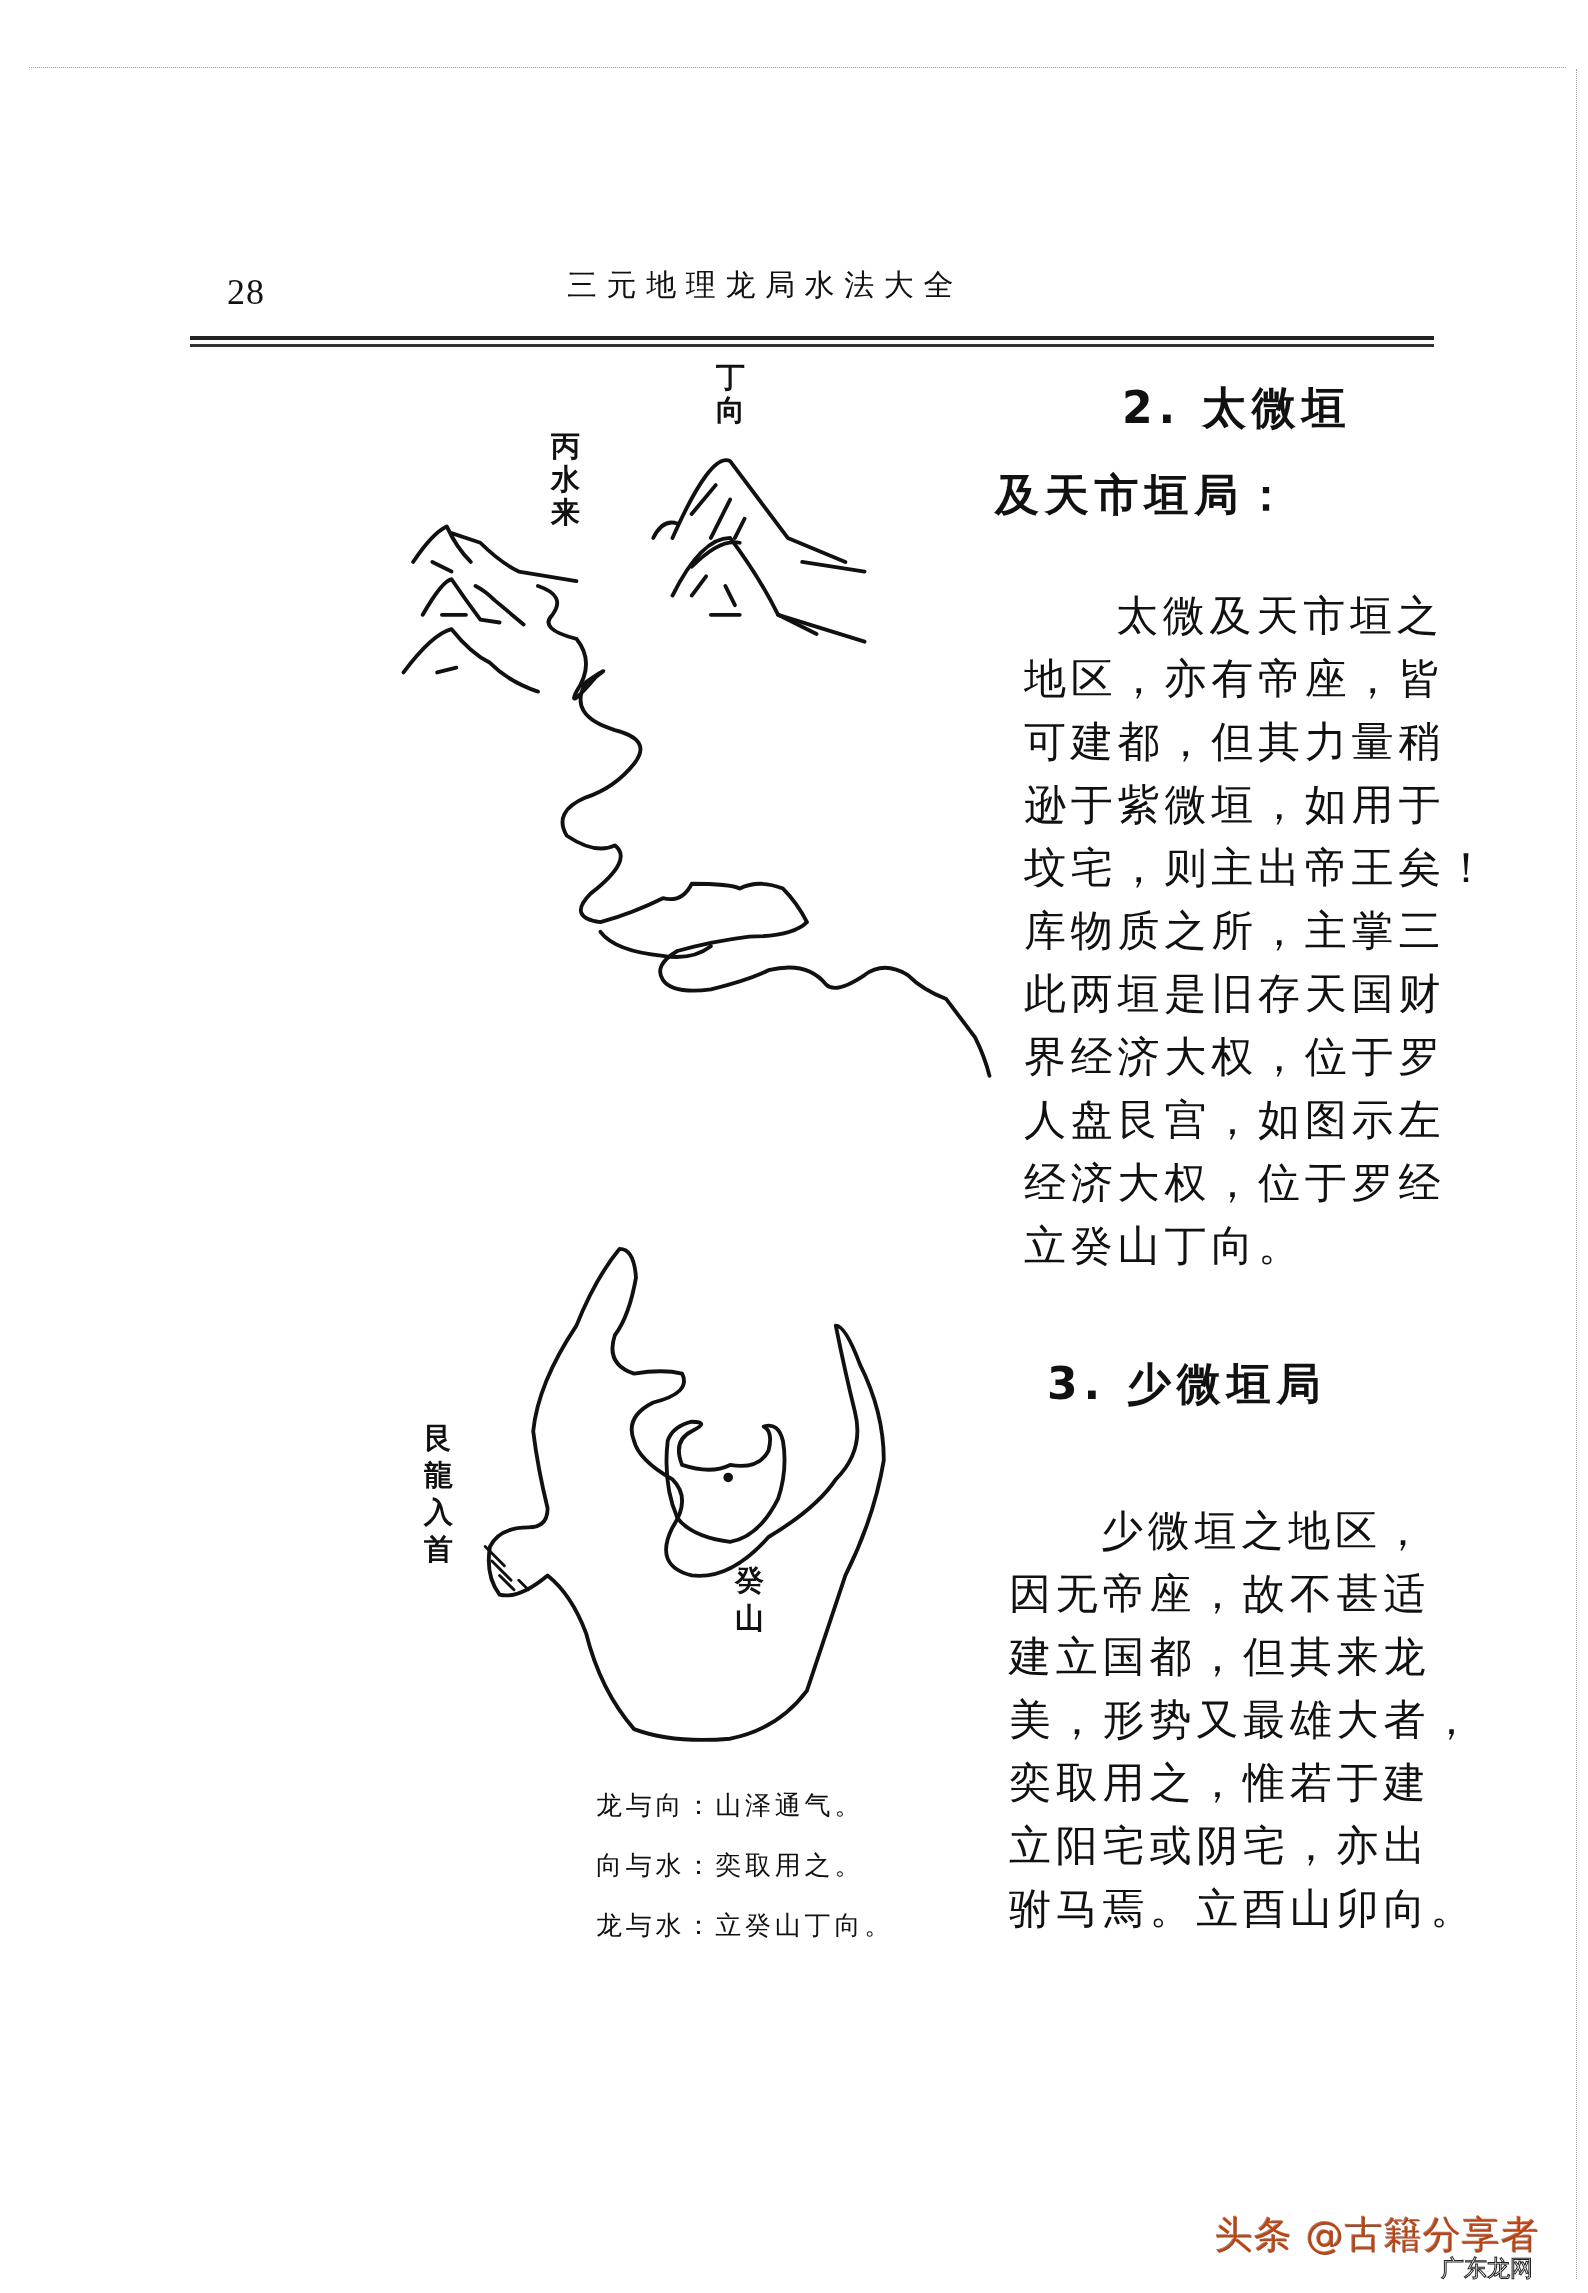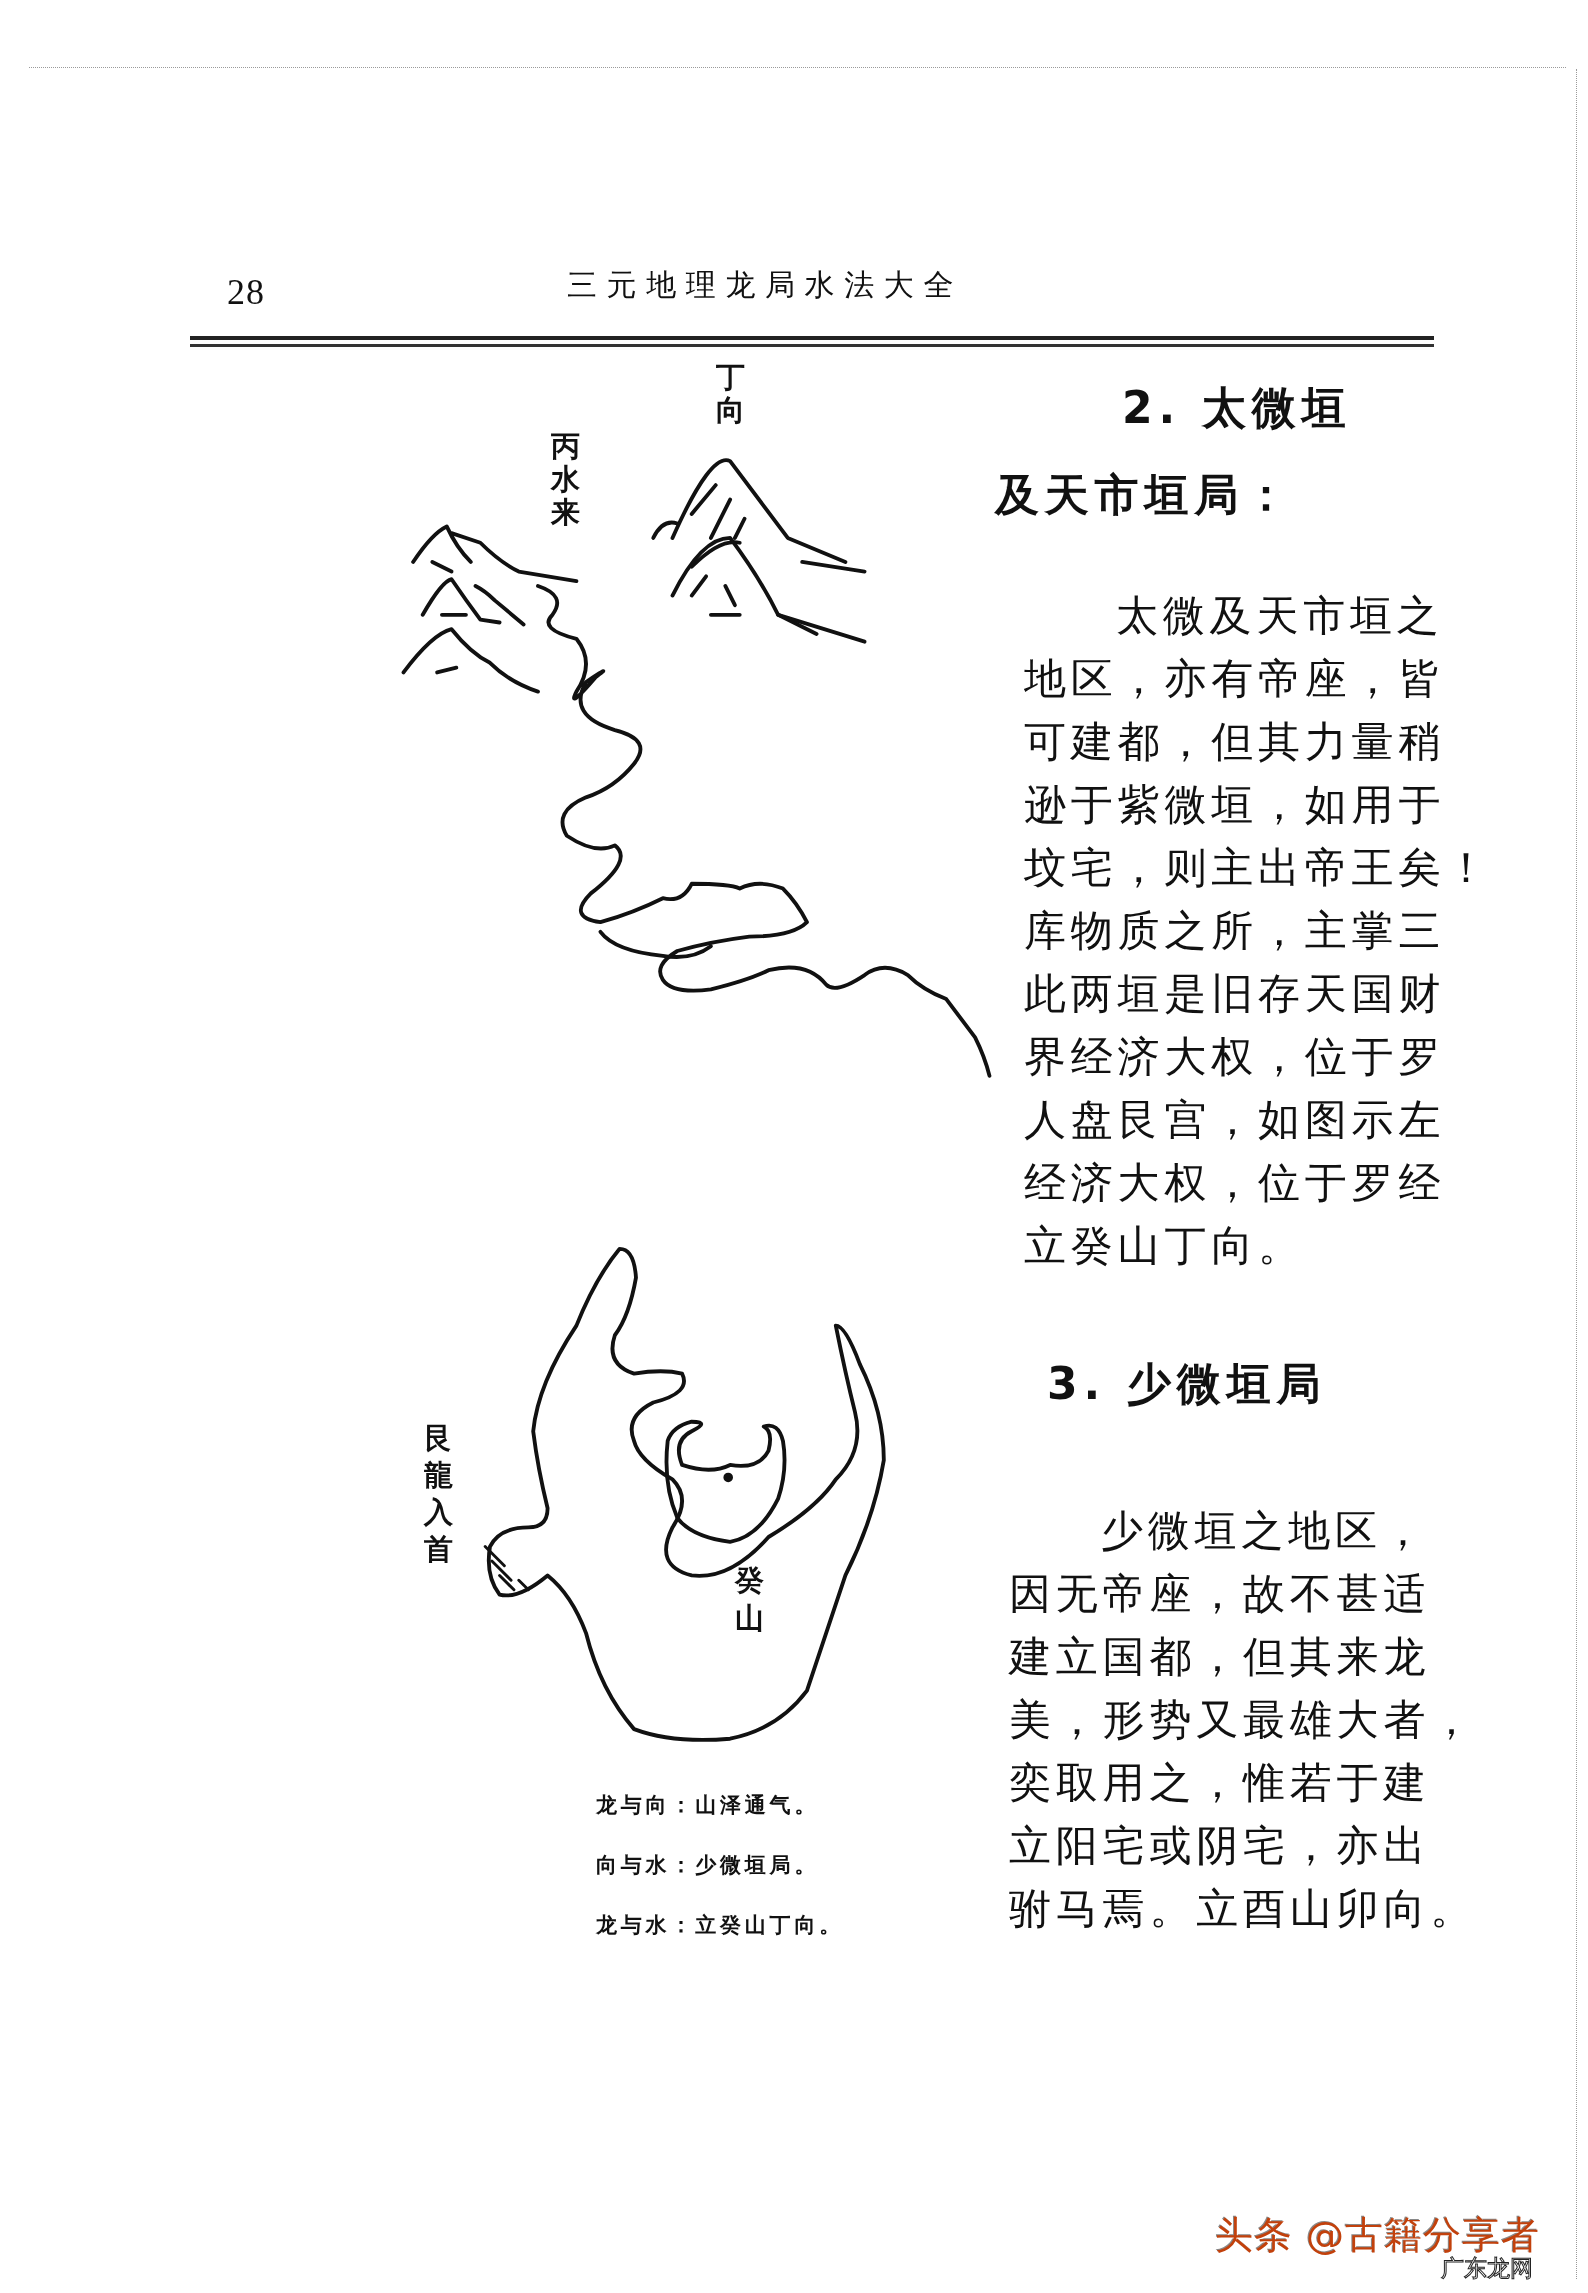--- a/index.html
+++ b/index.html
@@ -39,22 +39,22 @@
     white-space: nowrap;
   }
   .body-text div { height: 63px; }
   .indent { padding-left: 92px; }
   .vlabel {
     position: absolute; font-size: 29px; line-height: 33px; width: 35px; text-align: center;
     font-weight: bold; font-family: "DejaVu Sans", "Liberation Sans", sans-serif;
   }
   .vlabel span { display: block; }
   .caption {
-    position: absolute; left: 596px; top: 1775px; font-size: 21px; line-height: 60px;
-    letter-spacing: 3.8px; white-space: nowrap; font-weight: bold;
+    position: absolute; left: 596px; top: 1775px; font-size: 26px; line-height: 60px;
+    letter-spacing: 3.8px; white-space: nowrap; font-weight: normal;
   }
   .watermark {
     position: absolute; left: 1215px; top: 2210px; font-size: 38px; color: #c2410c;
     font-family: "DejaVu Sans", "Liberation Sans", sans-serif; letter-spacing: 1px;
     text-shadow: 1px 1px 0 #ffffff, -1px -1px 0 #888;
   }
   .watermark2 {
     position: absolute; left: 1441px; top: 2253px; font-size: 23px; color: #fff;
     font-family: "DejaVu Sans", "Liberation Sans", sans-serif;
     -webkit-text-stroke: 1px #222;
@@ -117,21 +117,21 @@
   <span>入</span>
   <span>首</span>
 </div>
 <div class="vlabel" style="left:732px; top:1561px; line-height:38px;">
   <span>癸</span>
   <span>山</span>
 </div>
 
 <div class="caption">
   <div>龙与向：山泽通气。</div>
-  <div>向与水：少微垣局。</div>
+  <div>向与水：奕取用之。</div>
   <div>龙与水：立癸山丁向。</div>
 </div>
 
 <div class="heading" style="left:1122px; top:379px;">2.  太微垣</div>
 <div class="heading" style="left:995px; top:466px;">及天市垣局：</div>
 
 <div class="body-text" style="left:999px; top:584px;margin-left:25px;">
   <div class="indent">太微及天市垣之</div>
   <div>地区，亦有帝座，皆</div>
   <div>可建都，但其力量稍</div>

